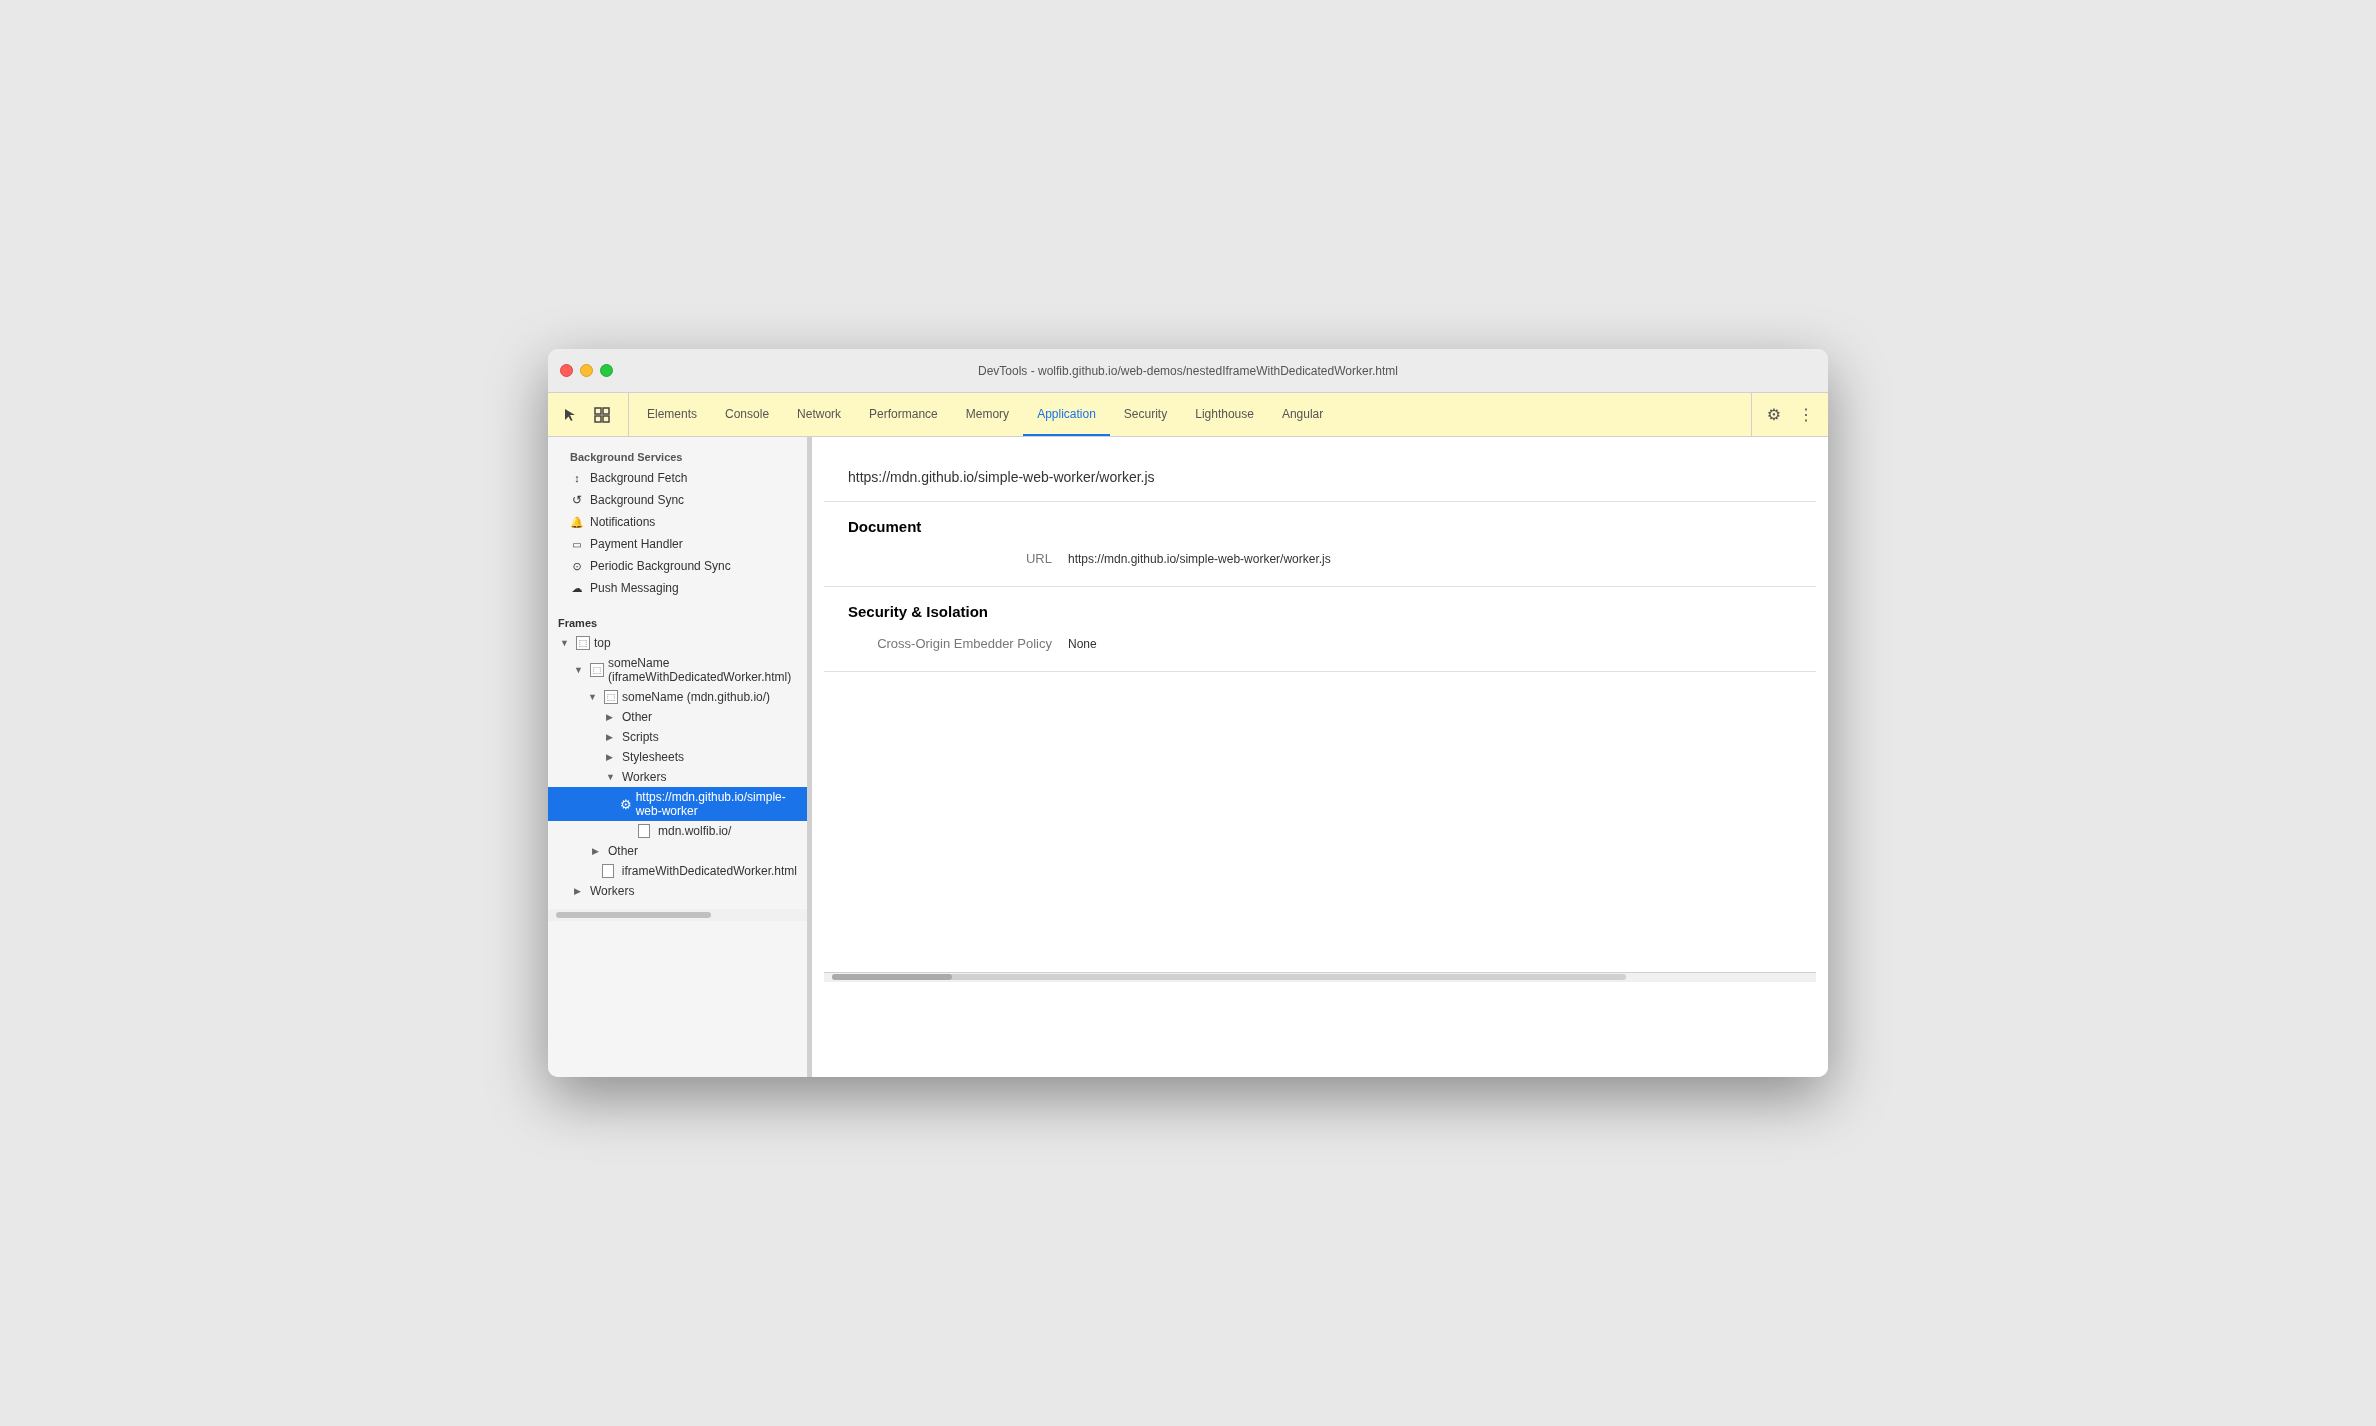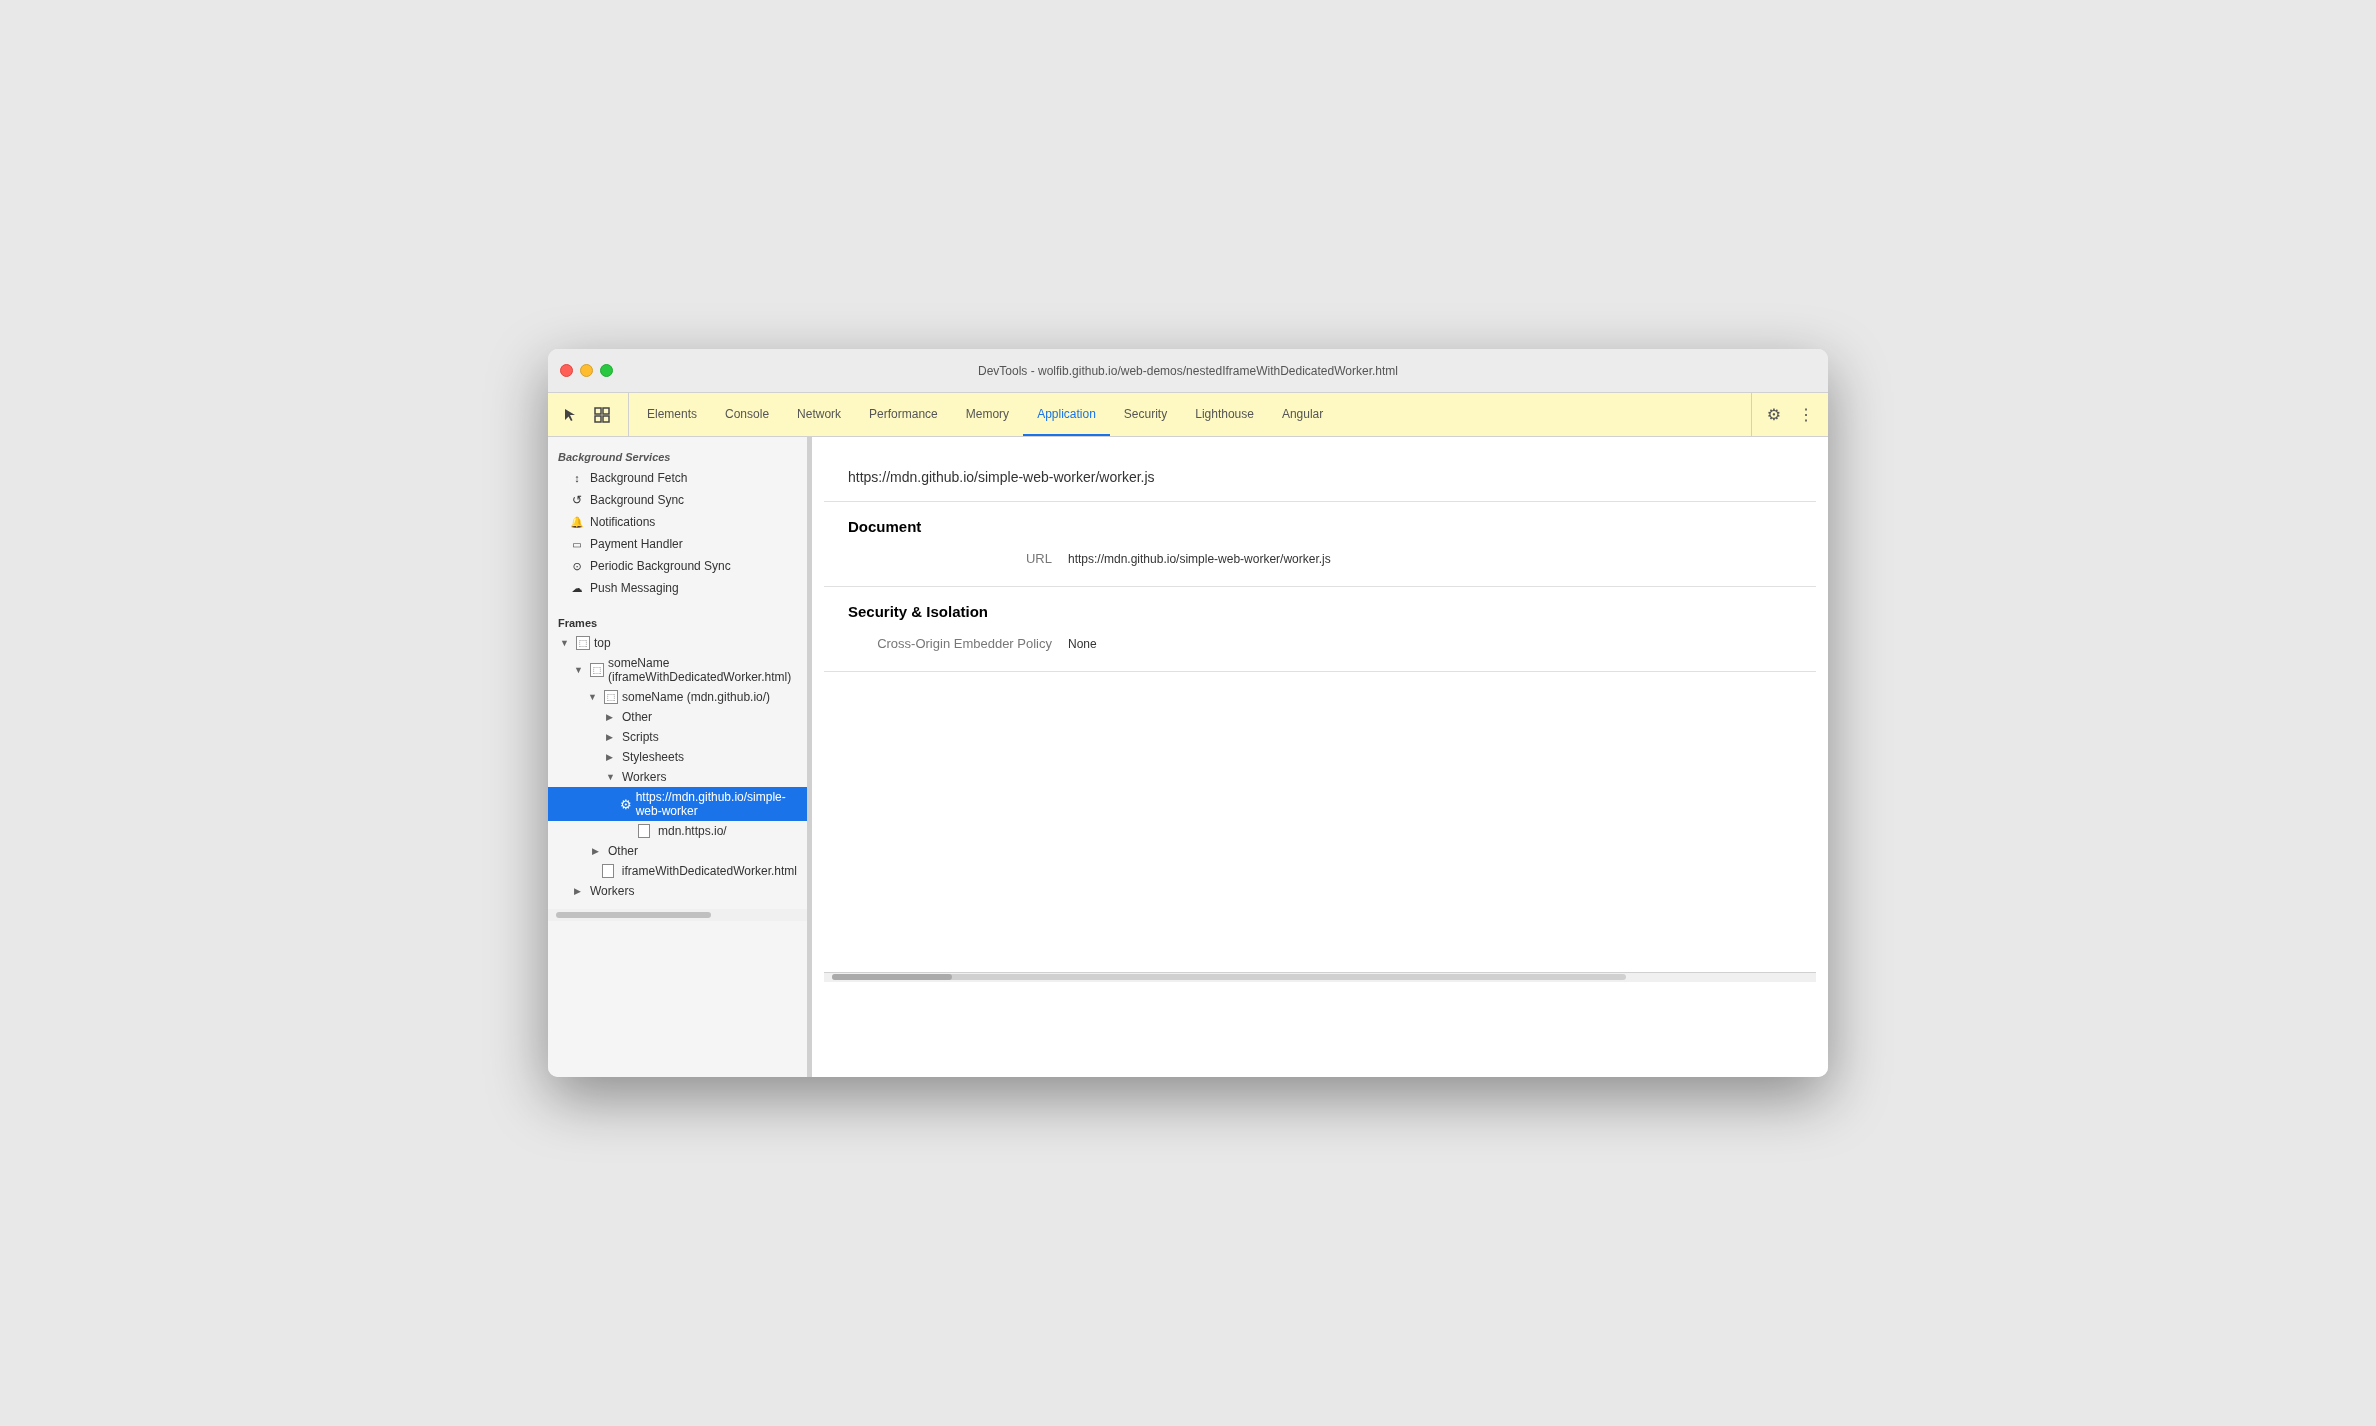--- a/index.html
+++ b/index.html
@@ -126,22 +126,21 @@
       background: #f5f5f5;
       border-right: 1px solid #d0d0d0;
       overflow-y: auto;
       font-size: 12px;
       padding-top: 8px;
     }
     .sidebar-section-title {
       font-size: 11px;
       font-weight: 600;
       color: #555;
-      padding: 6px 10px 4px 10px;
-      font-style: italic;
+      padding: 6px 10px 4px 22px;
     }
     .sidebar-item {
       display: flex;
       align-items: center;
       padding: 4px 10px 4px 22px;
       color: #333;
       cursor: pointer;
       gap: 6px;
       font-size: 12px;
     }
@@ -389,21 +388,21 @@
         </div>
 
         <div class="tree-item selected" style="padding-left: 72px;">
           <span class="gear-icon">⚙</span>
           <span>https://mdn.github.io/simple-web-worker</span>
         </div>
 
         <div class="tree-item" style="padding-left: 72px;">
           <span style="width:14px; display:inline-block;"></span>
           <span style="display:inline-block; width:12px; height:14px; border:1px solid #888; background:white; margin-right:4px;"></span>
-          <span>mdn.https.io/</span>
+          <span>mdn.wolfib.io/</span>
         </div>
 
         <div class="tree-item" style="padding-left: 44px;">
           <span class="tree-toggle">▶</span>
           <span>Other</span>
         </div>
 
         <div class="tree-item" style="padding-left: 44px; text-align: right;">
           <span style="width:12px; display:inline-block;"></span>
           <span style="display:inline-block; width:12px; height:14px; border:1px solid #888; background:white; margin-right:4px; flex-shrink:0;"></span>

